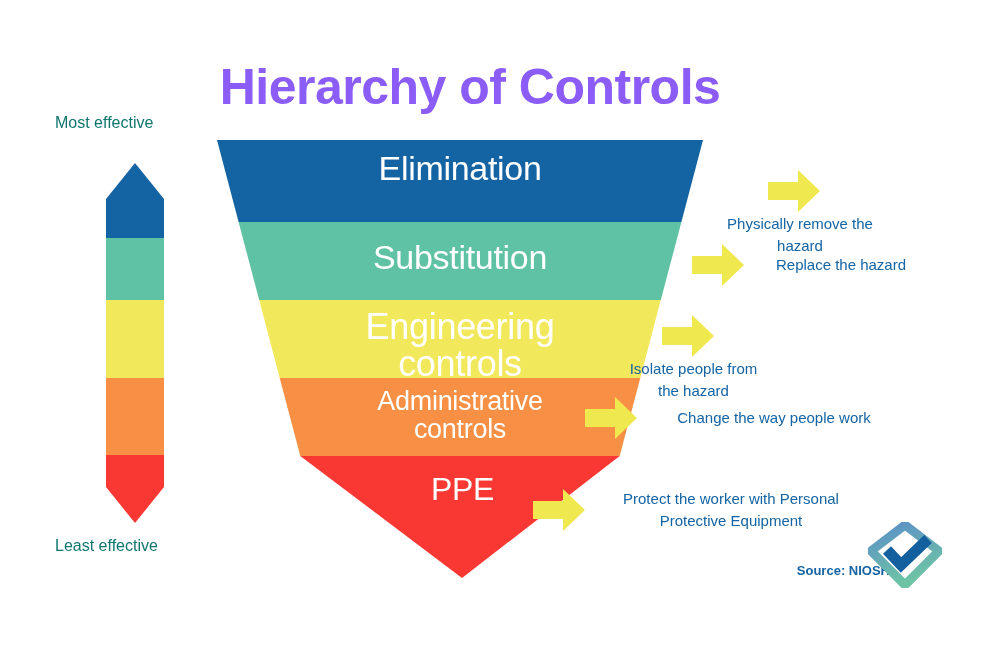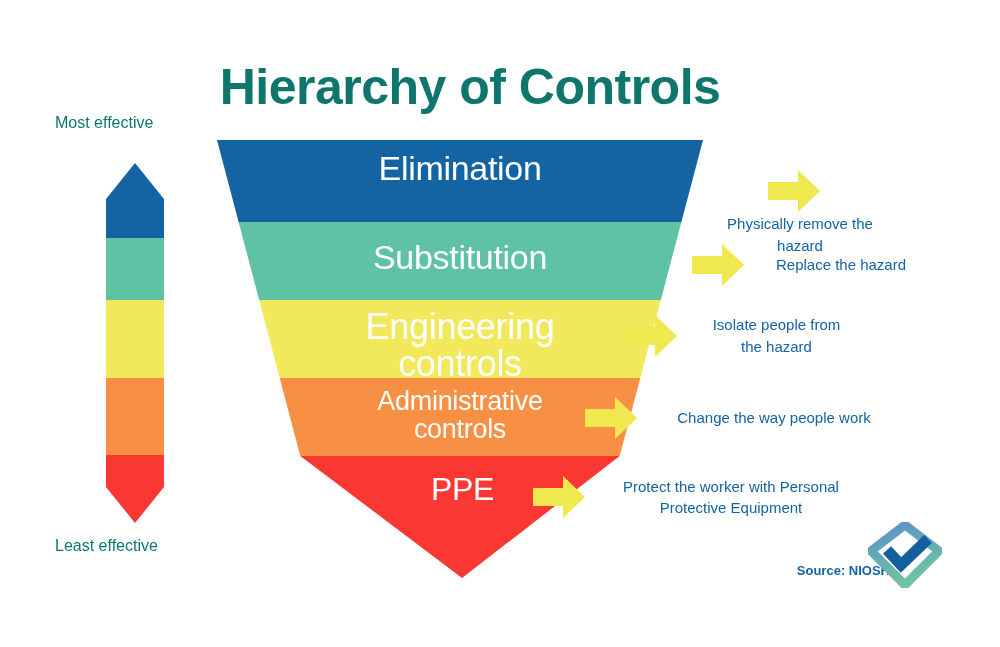--- a/index.html
+++ b/index.html
@@ -20,21 +20,21 @@
 
   
   #page-title {
     position: absolute;
     left: 0;
     top: 60px;
     width: 940px;
     text-align: center;
     font-size: 50px;
     font-weight: bold;
-    color: #0f766e;
+    color: #8b5cf6;
     letter-spacing: -0.5px;
     line-height: 1.1;
   }
 
   
   #gauge {
     position: absolute;
     left: 106px;
     top: 163px;
     width: 58px;
@@ -99,25 +99,25 @@
     color: #1463A3;
     line-height: 1.45;
     text-align: center;
     white-space: pre-line;
     font-weight: normal;
   }
   #ann-0 { left: 700px; top: 169px; flex-direction: column; }
   #ann-0 .ann-text { width: 200px; }
   #ann-1 { left: 672px; top: 243px; padding-left: 20px; }
   #ann-1 .ann-text { width: 170px; }
-  #ann-2 { left: 625px; top: 314px; }
+  #ann-2 { left: 606px; top: 314px; flex-direction: column; }
   #ann-2 .ann-text { width: 175px; }
   #ann-3 { left: 585px; top: 396px; }
   #ann-3 .ann-text { width: 250px; text-align: center; }
-  #ann-4 { left: 533px; top: 475px; align-items: flex-end; }
+  #ann-4 { left: 533px; top: 488px; }
   #ann-4 .ann-text { width: 268px; }
 
   
   #source {
     position: absolute;
     left: 700px;
     top: 563px;
     width: 190px;
     text-align: right;
     font-size: 13px;

